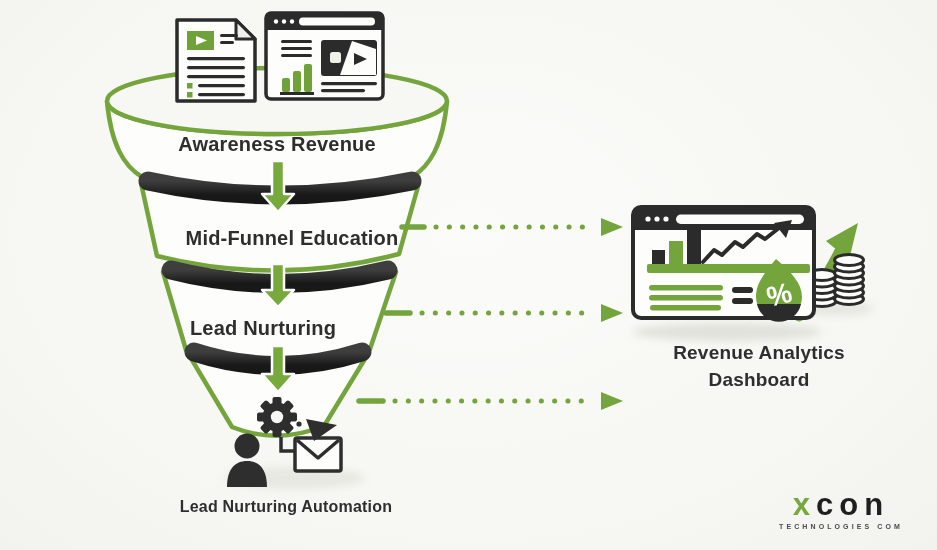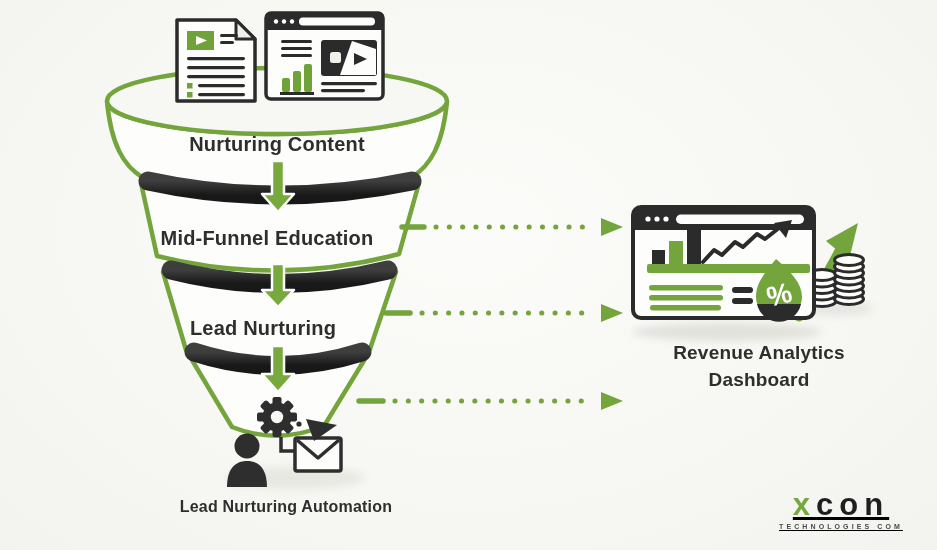--- a/index.html
+++ b/index.html
@@ -7,21 +7,21 @@
     position:relative;width:937px;height:550px;overflow:hidden;
     background:radial-gradient(ellipse at 50% 42%, #fbfbf9 0%, #f6f6f2 70%, #f2f2ee 100%);
     font-family:"Liberation Sans", sans-serif;
   }
   #stage svg{position:absolute;left:0;top:0;}
   .lbl{
     position:absolute;text-align:center;color:#2e2e2e;font-weight:600;
     letter-spacing:.2px;line-height:1.25;
   }
   .brand{
-    position:absolute;left:772px;top:489px;width:138px;text-align:center;text-decoration:underline;
+    position:absolute;left:772px;top:489px;width:138px;text-align:center;
   }
   .brand-name{
     font-size:31px;font-weight:800;line-height:1;letter-spacing:6px;
     color:#1f1f1f;white-space:nowrap;
   }
   .brand-name .bx{color:#76a83e;}
   .brand-tag{
     font-size:7px;letter-spacing:3.1px;color:#4a4a4a;margin-top:3px;font-weight:600;
     white-space:nowrap;
   }
@@ -210,22 +210,22 @@
       <rect x="732" y="298" width="21" height="6" rx="3"></rect>
     </g>
     <g>
       <path d="M776,259 C764,274 756,283 756,297 A23,23 0 0 0 802,297 C802,283 791,272 776,259 Z" fill="#74a43c"></path>
       <path d="M757,304 A22.5,22.5 0 0 0 801,304 L757,304 Z" fill="#2b2b2b"></path>
       <text x="779" y="297" transform="rotate(-14 779 294)" font-size="28" font-weight="bold" fill="#ffffff" text-anchor="middle" dominant-baseline="middle" font-family="Liberation Sans, sans-serif">%</text>
     </g>
   </g>
 </svg>
 
-  <div class="lbl" style="left:107px;top:132px;width:340px;font-size:20px;">Nurturing Content</div>
-  <div class="lbl" style="left:97px;top:226px;width:340px;font-size:20px;">Mid-Funnel Education</div>
+  <div class="lbl" style="left:107px;top:132px;width:340px;font-size:20px;">Awareness Revenue</div>
+  <div class="lbl" style="left:122px;top:226px;width:340px;font-size:20px;">Mid-Funnel Education</div>
   <div class="lbl" style="left:98px;top:316px;width:330px;font-size:20px;">Lead Nurturing</div>
   <div class="lbl" style="left:106px;top:497px;width:360px;font-size:16px;">Lead Nurturing Automation</div>
   <div class="lbl" style="left:658px;top:339px;width:202px;font-size:19px;line-height:27px;">Revenue Analytics Dashboard</div>
 
   <div class="brand">
     <div class="brand-name"><span class="bx">x</span><span>con</span></div>
     <div class="brand-tag">TECHNOLOGIES COM</div>
   </div>
 
 </div>

